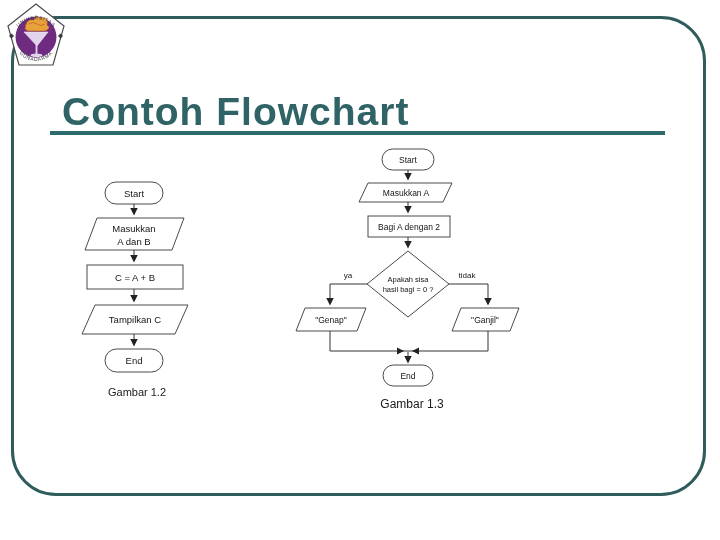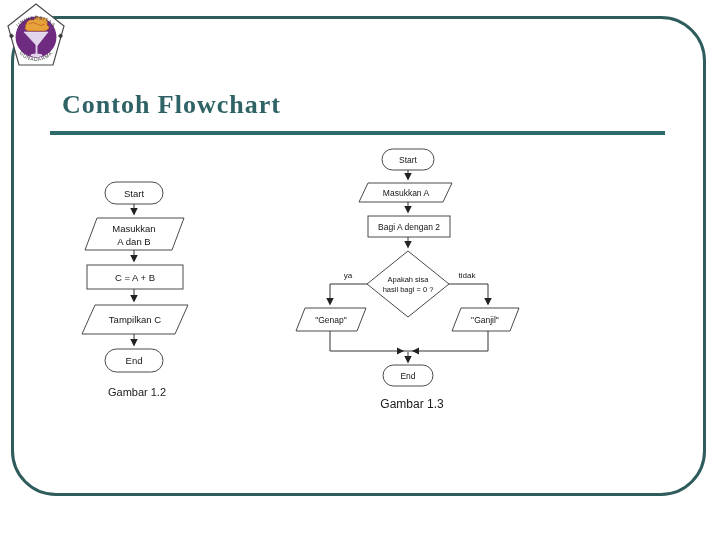--- a/index.html
+++ b/index.html
@@ -7,22 +7,22 @@
     position:relative; width:720px; height:540px; background:#ffffff;
     overflow:hidden; font-family:"Liberation Sans", sans-serif;
   }
   .slide-border {
     position:absolute; left:11px; top:16px; width:689px; height:474px;
     border:3px solid #2F5C5C; border-radius:45px;
   }
   .logo { position:absolute; left:7px; top:3px; width:58px; height:64px; }
   .page-title {
     position:absolute; left:62px; top:90px;
-    font-family:Liberation Serif, serif; font-weight:bold;
-    font-size:26px; color:#2F6366; letter-spacing:1px; white-space:nowrap;
+    font-family:Liberation Sans, sans-serif; font-weight:bold;
+    font-size:39px; color:#2F6366; letter-spacing:1px; white-space:nowrap;
   }
   .title-rule {
     position:absolute; left:50px; top:131px; width:615px; height:4px;
     background:#2E6B6B;
   }
   .flow-svg { position:absolute; left:0; top:0; width:720px; height:540px; }
   .shape { fill:#ffffff; stroke:#4a4a4a; stroke-width:1; }
   .conn  { stroke:#333333; stroke-width:1; fill:none; }
   .lbl   { fill:#141414; font-family:"Liberation Sans", sans-serif; }
   .lblL  { font-size:9.5px; }

